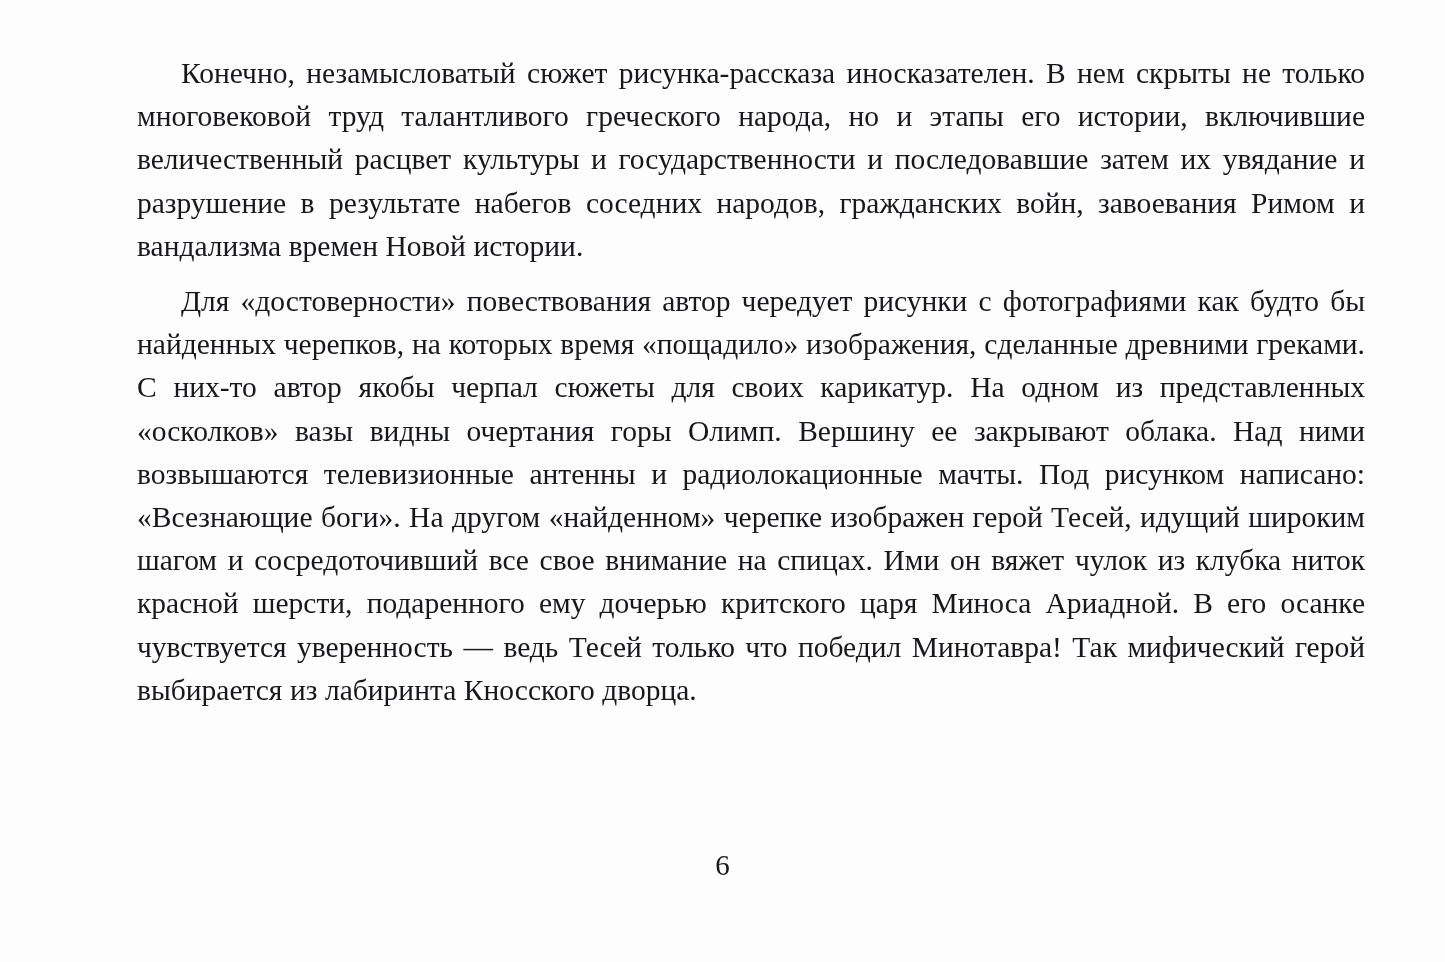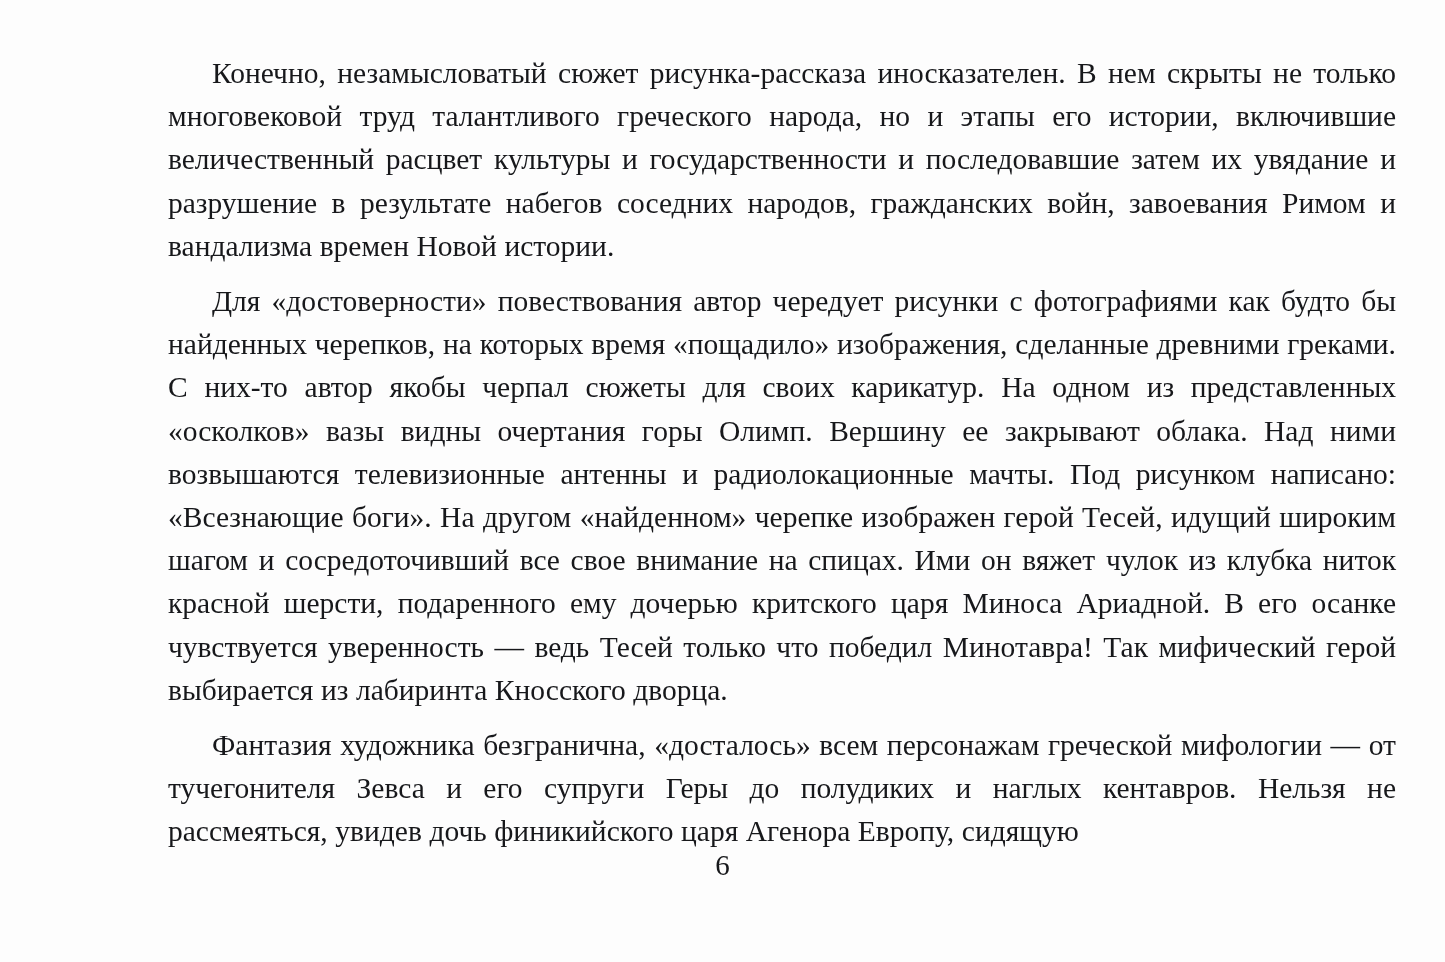--- a/index.html
+++ b/index.html
@@ -17,21 +17,21 @@
   }
   .page {
     position: relative;
     width: 1445px;
     height: 962px;
     box-sizing: border-box;
     background: #fdfdfd;
   }
   .text-column {
     position: absolute;
-    left: 168px;
+    left: 137px;
     top: 52px;
     width: 1228px;
   }
   .para {
     margin: 0;
     font-size: 29.5px;
     line-height: 43.2px;
     text-align: justify;
     text-justify: inter-word;
     text-indent: 44px;
@@ -53,16 +53,15 @@
     color: #17181b;
   }
 </style>
 </head>
 <body>
 
 <div class="page">
   <div class="text-column">
     <p class="para">Конечно, незамысловатый сюжет рисунка-рассказа иносказателен. В нем скрыты не только многовековой труд талантливого греческого народа, но и этапы его истории, включившие величественный расцвет культуры и государственности и последовавшие затем их увядание и разрушение в результате набегов соседних народов, гражданских войн, завоевания Римом и вандализма времен Новой истории.</p>
     <p class="para">Для «достоверности» повествования автор чередует рисунки с фотографиями как будто бы найденных черепков, на которых время «пощадило» изображения, сделанные древними греками. С них-то автор якобы черпал сюжеты для своих карикатур. На одном из представленных «осколков» вазы видны очертания горы Олимп. Вершину ее закрывают облака. Над ними возвышаются телевизионные антенны и радиолокационные мачты. Под рисунком написано: «Всезнающие боги». На другом «найденном» черепке изображен герой Тесей, идущий широким шагом и сосредоточивший все свое внимание на спицах. Ими он вяжет чулок из клубка ниток красной шерсти, подаренного ему дочерью критского царя Миноса Ариадной. В его осанке чувствуется уверенность — ведь Тесей только что победил Минотавра! Так мифический герой выбирается из лабиринта Кносского дворца.</p>
-    <p class="para">Фантазия художника безгранична, «досталось» всем персонажам греческой мифологии — от тучегонителя Зевса и его супруги Геры до полудиких и наглых кентавров. Нельзя не рассмеяться, увидев дочь финикийского царя Агенора Европу, сидящую</p>
   </div>
   <div class="folio">6</div>
 </div>
 
 </body></html>

